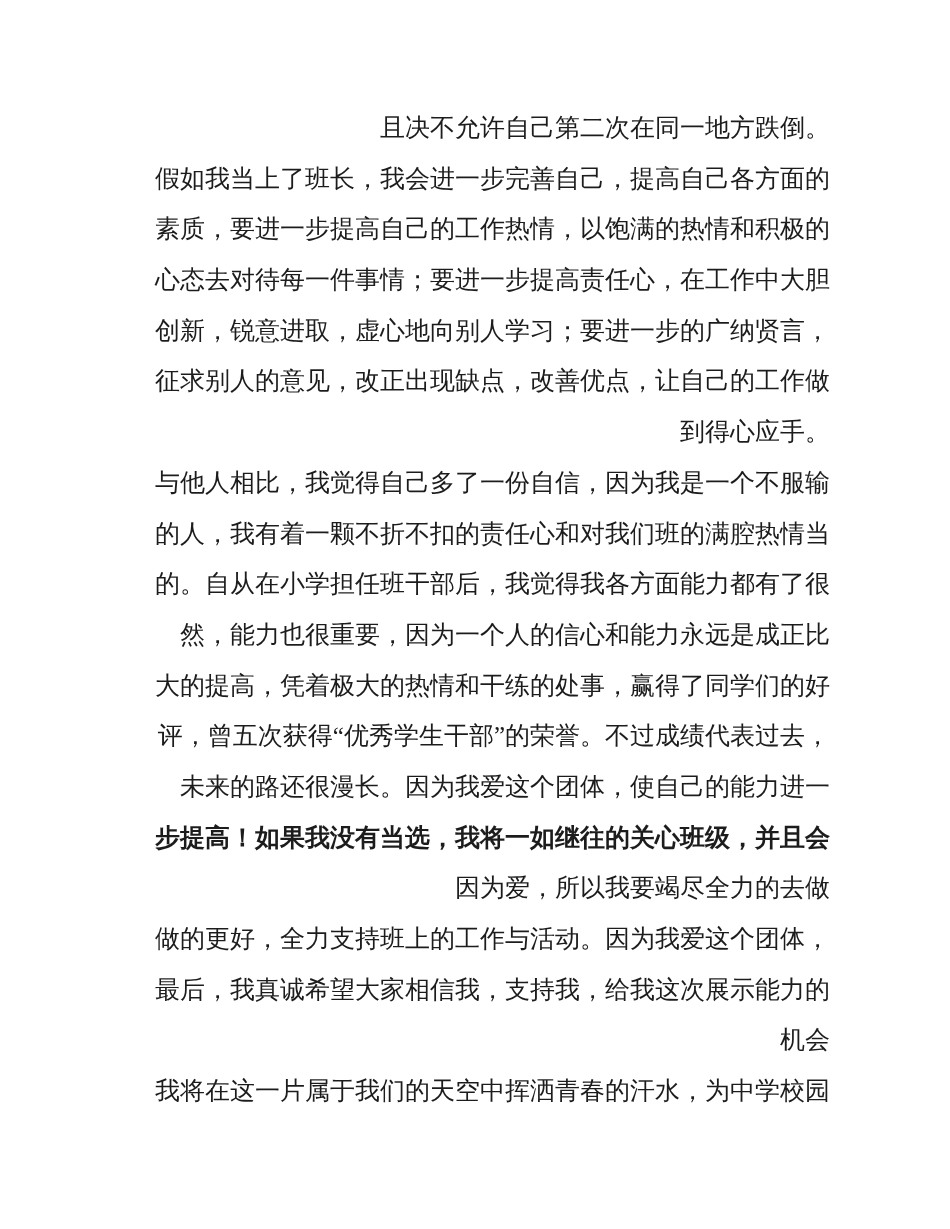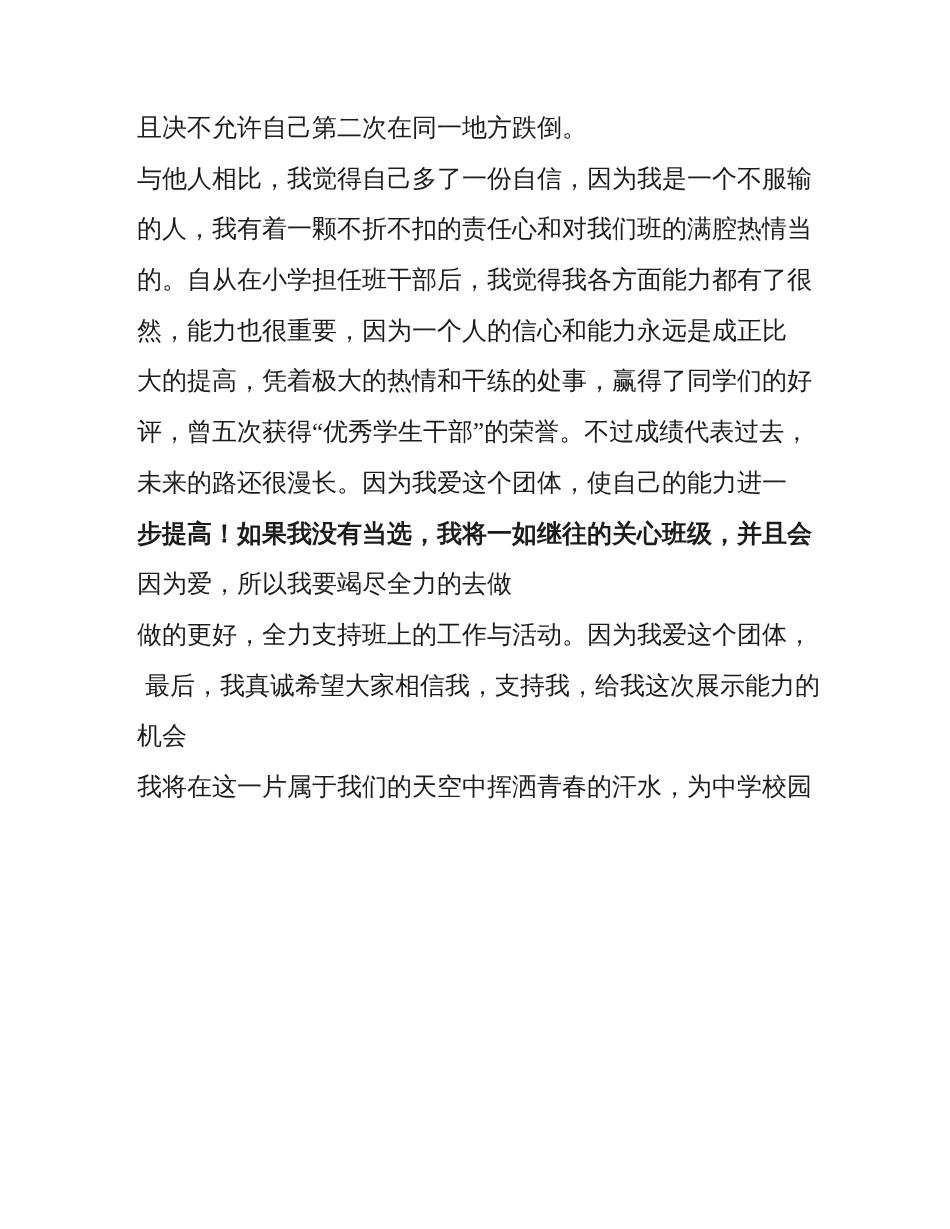--- a/index.html
+++ b/index.html
@@ -24,32 +24,40 @@
     margin: 0;
     padding: 0;
   }
   .line {
     font-size: 25px;
     line-height: 50.7px;
     height: 50.7px;
     color: #1c1c1c;
     white-space: nowrap;
     letter-spacing: 0;
-    text-align: left;
+    text-align: right;
   }
 </style>
 </head>
 <body>
 
 <div class="page">
 
   <p class="para">
     <span class="line" style="display: block;">且决不允许自己第二次在同一地方跌倒。</span>
   </p>
 
+  <p class="para">
+    <span class="line" style="display: block;">假如我当上了班长，我会进一步完善自己，提高自己各方面的</span>
+    <span class="line" style="display: block;">素质，要进一步提高自己的工作热情，以饱满的热情和积极的</span>
+    <span class="line" style="display: block;">心态去对待每一件事情；要进一步提高责任心，在工作中大胆</span>
+    <span class="line" style="display: block;">创新，锐意进取，虚心地向别人学习；要进一步的广纳贤言，</span>
+    <span class="line" style="display: block;">征求别人的意见，改正出现缺点，改善优点，让自己的工作做</span>
+    <span class="line" style="display: block;">到得心应手。</span>
+  </p>
 
   <p class="para">
     <span class="line" style="display: block;">与他人相比，我觉得自己多了一份自信，因为我是一个不服输</span>
     <span class="line" style="display: block;">的人，我有着一颗不折不扣的责任心和对我们班的满腔热情当</span>
     <span class="line" style="display: block;">的。自从在小学担任班干部后，我觉得我各方面能力都有了很</span>
     <span class="line" style="display: block;">然，能力也很重要，因为一个人的信心和能力永远是成正比</span>
     <span class="line" style="display: block;">大的提高，凭着极大的热情和干练的处事，赢得了同学们的好</span>
     <span class="line" style="display: block;">评，曾五次获得“优秀学生干部”的荣誉。不过成绩代表过去，</span>
     <span class="line" style="display: block;">未来的路还很漫长。因为我爱这个团体，使自己的能力进一</span>
     <span class="line" style="display: block; font-weight: bold;">步提高！如果我没有当选，我将一如继往的关心班级，并且会</span>

